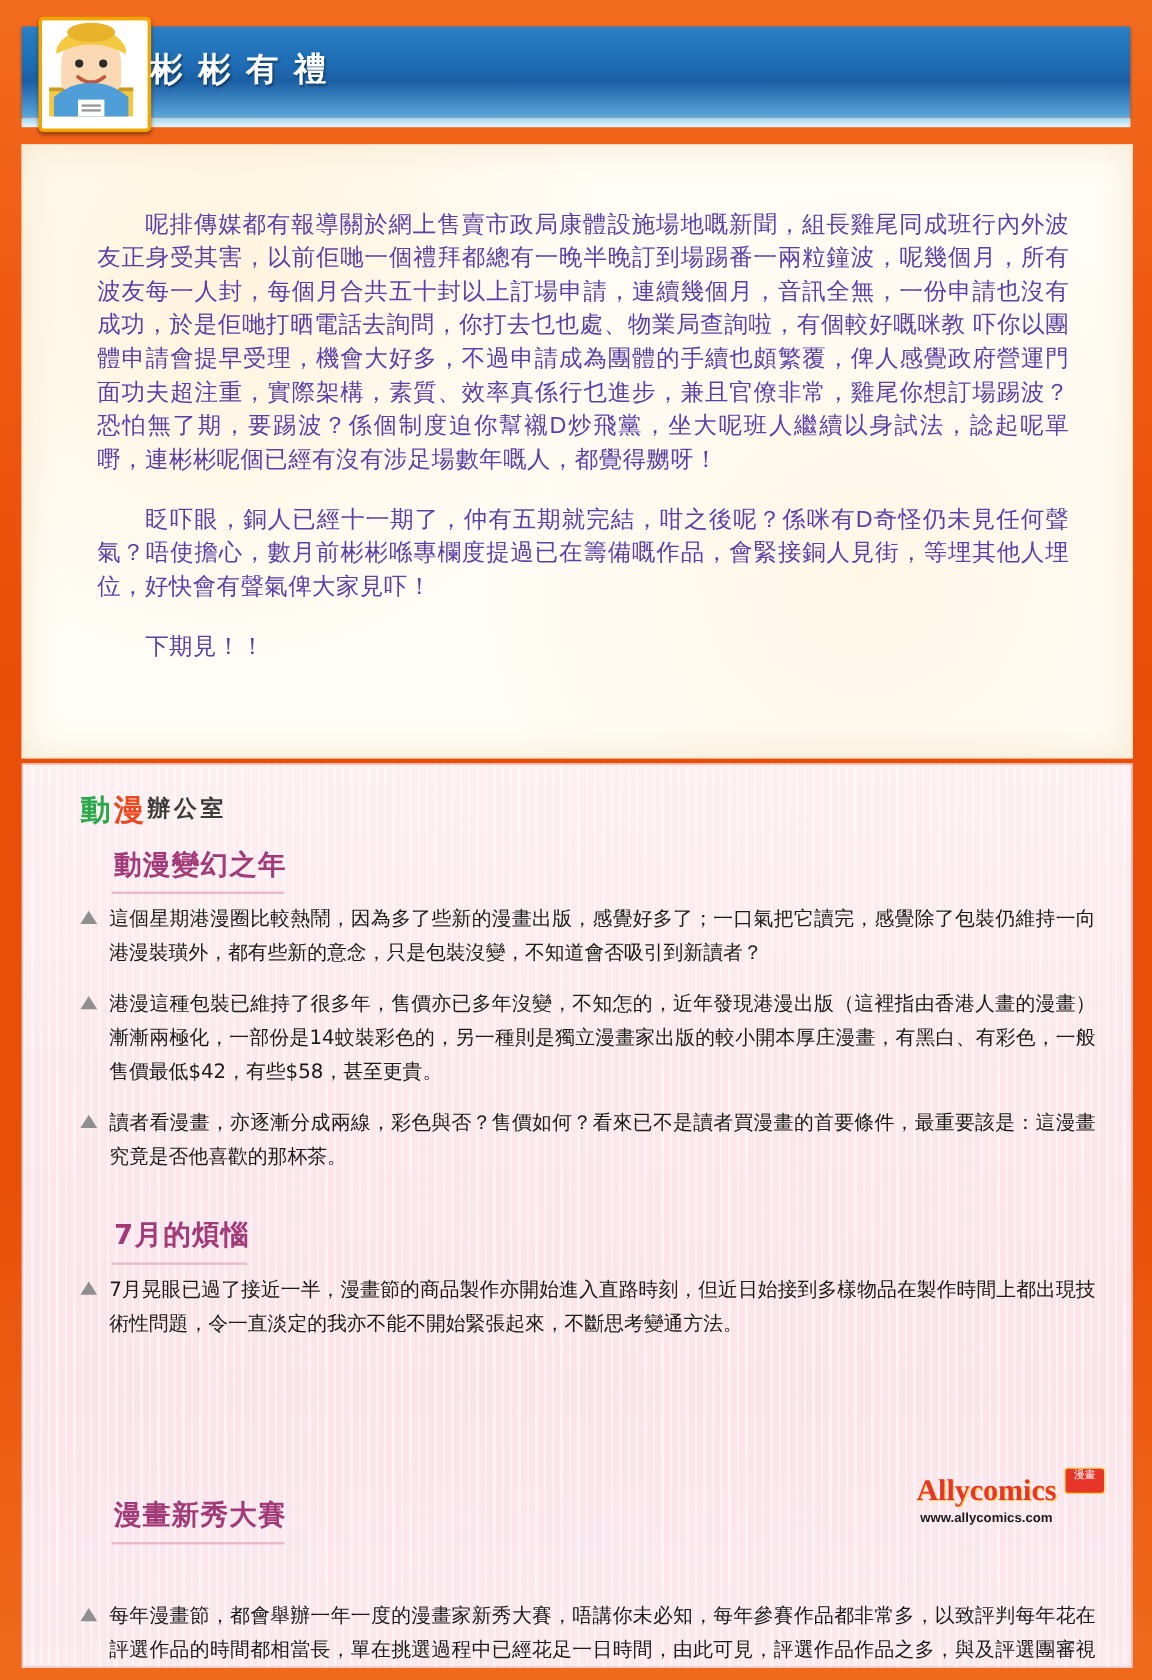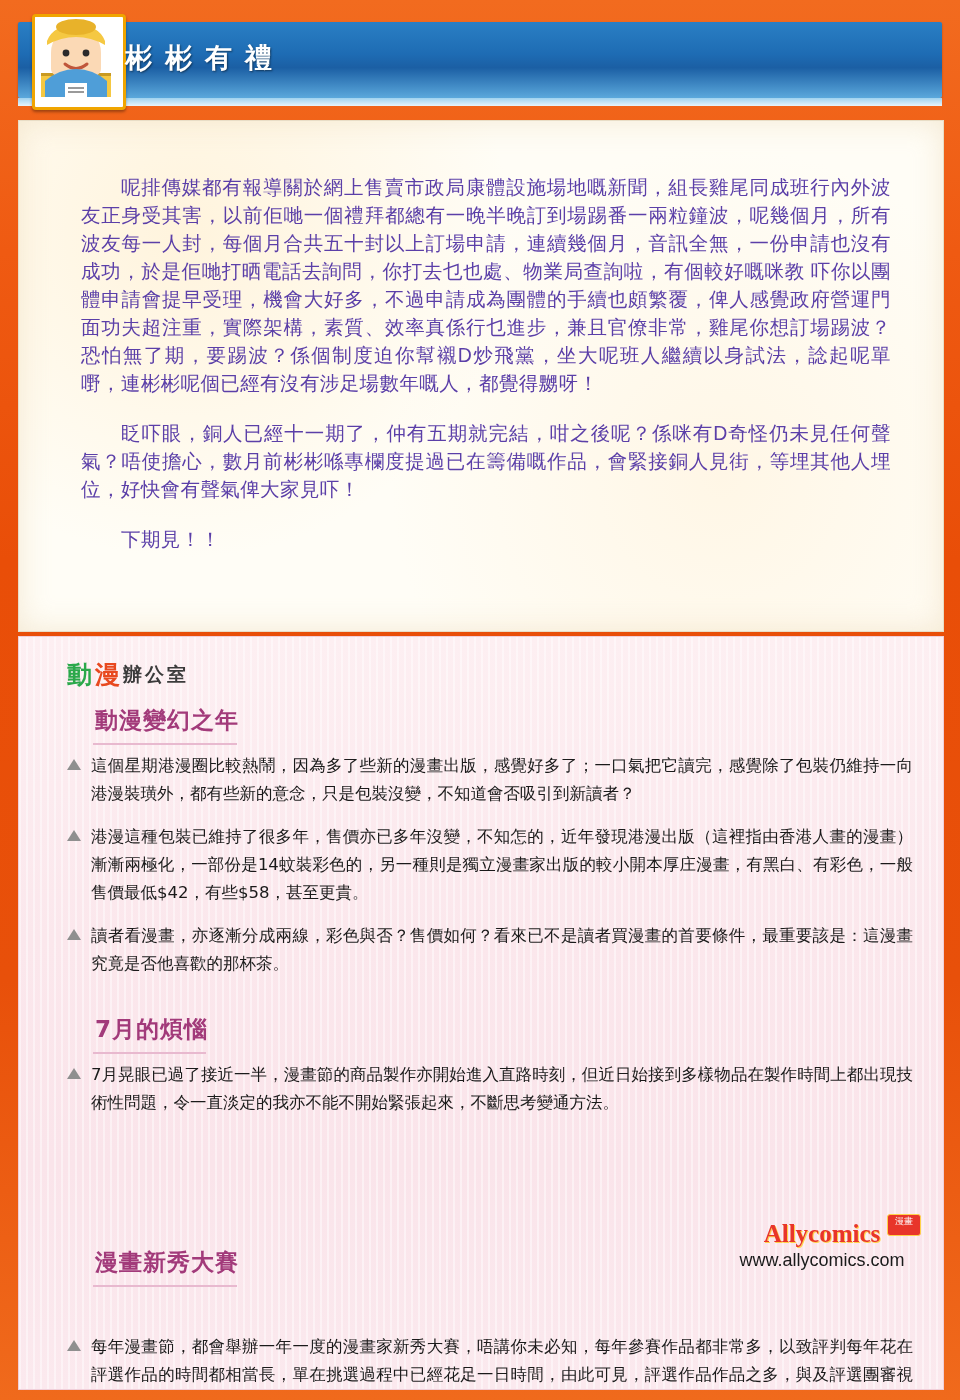--- a/index.html
+++ b/index.html
@@ -189,22 +189,22 @@
   }
   .ally-en {
     font-size: 25px;
     font-weight: bold;
     color: #e8352a;
     text-shadow: 1px 1px 0 #ffd24a;
     margin-top: -4px;
     font-family: "Liberation Serif", serif;
   }
   .ally-url {
-    font-size: 18px;
-    font-weight: normal;
+    font-size: 11px;
+    font-weight: bold;
     color: #1a1a1a;
     margin-top: 2px;
     font-family: "Liberation Sans", sans-serif;
   }
   .ally-badge {
     position: absolute;
     right: -4px; top: -10px;
     width: 34px; height: 22px;
     background: #e8352a;
     border: 1px solid #ffd24a;

